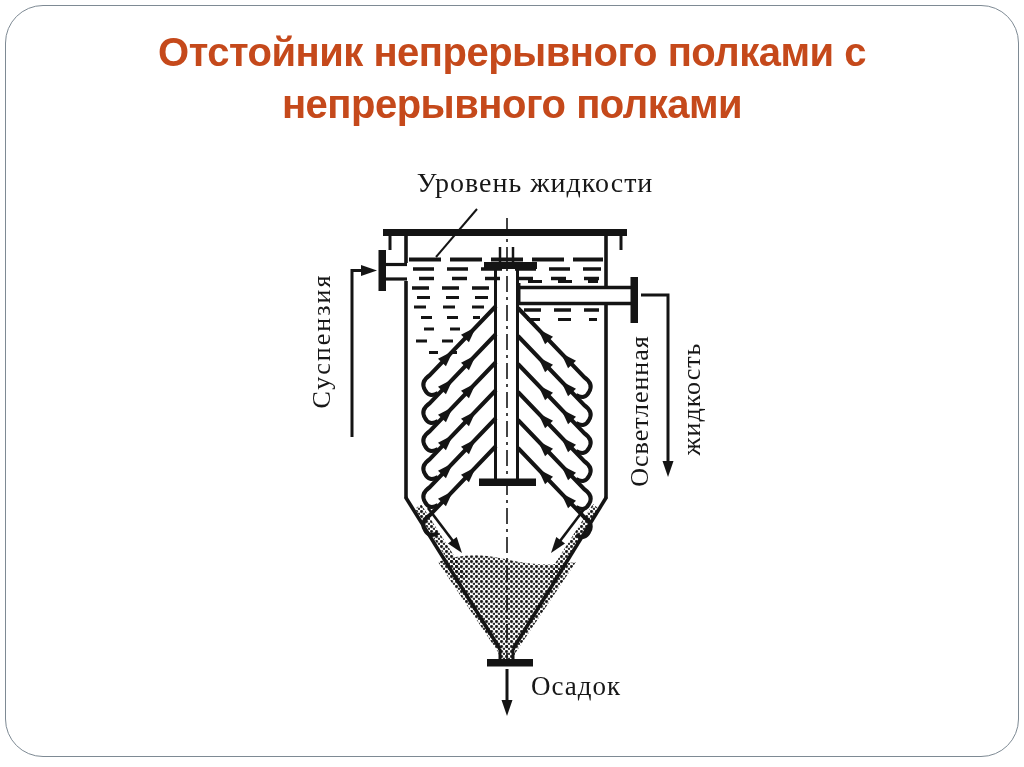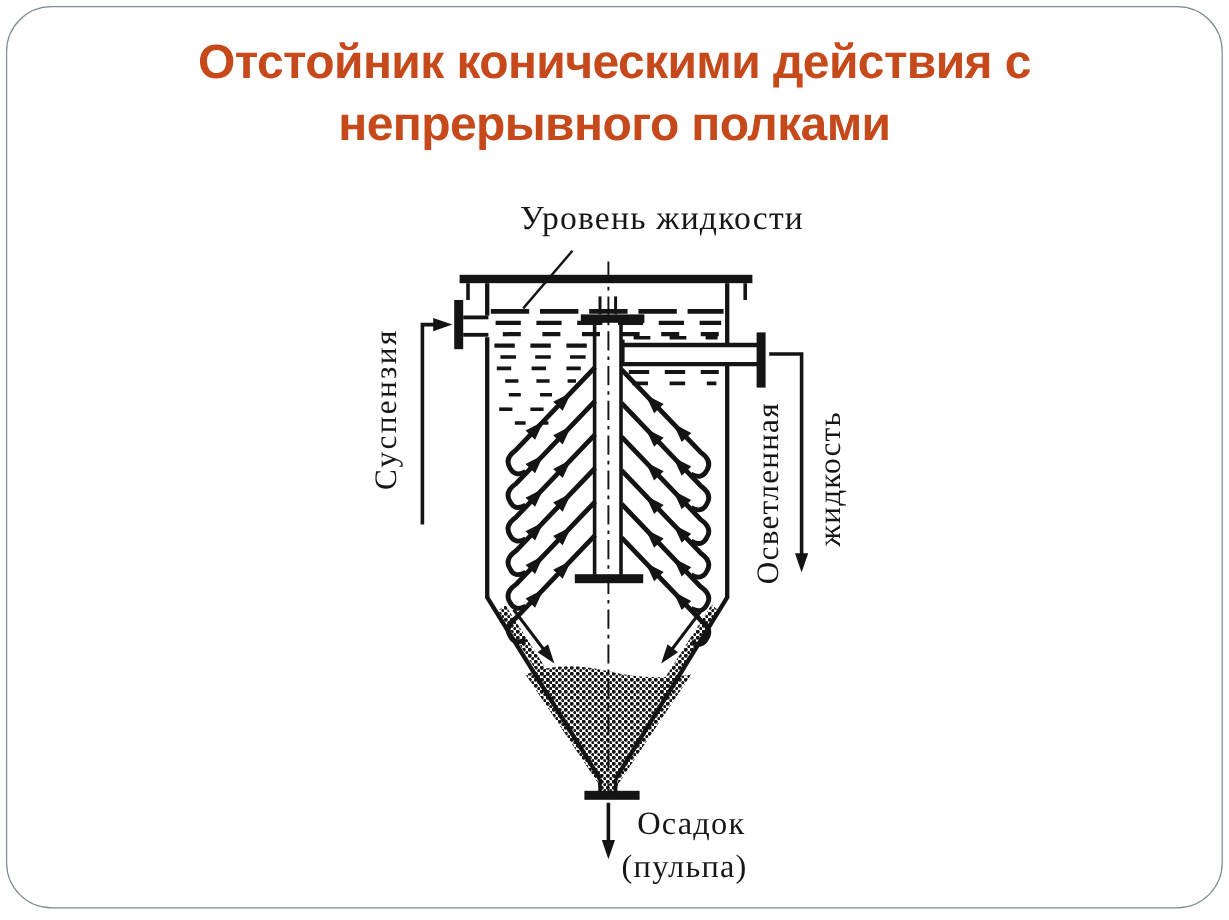--- a/index.html
+++ b/index.html
@@ -4,46 +4,45 @@
 <style>
   html,body{margin:0;padding:0;background:#fff;}
   .stage{position:relative;width:1024px;height:767px;background:#ffffff;overflow:hidden;
          font-family:"Liberation Serif",serif;color:#141414;}
   .slide-border{position:absolute;left:5px;top:5px;width:1012px;height:750px;
                 border:1.5px solid #7e8a94;border-radius:38px;}
   .title{position:absolute;left:0;top:26px;width:1024px;text-align:center;
          font-family:"Liberation Sans",sans-serif;font-weight:bold;font-size:40px;
          line-height:52px;color:#c5491b;letter-spacing:-0.5px;}
   .lbl{position:absolute;white-space:nowrap;color:#171717;}
-  .lbl-liquid{left:400px;top:167px;width:270px;text-align:right;font-size:28px;letter-spacing:1px;}
+  .lbl-liquid{left:400px;top:167px;width:270px;text-align:center;font-size:28px;letter-spacing:1px;}
   .vlabel{position:absolute;height:30px;line-height:30px;text-align:center;transform:rotate(-90deg);}
   .lbl-susp{left:232px;top:326px;width:180px;font-size:26px;letter-spacing:2px;}
   .lbl-clar1{left:540px;top:396px;width:200px;font-size:26px;letter-spacing:1px;}
   .lbl-clar2{left:592px;top:384px;width:200px;font-size:26px;letter-spacing:1px;}
   .lbl-osadok{left:531px;top:671px;font-size:27px;letter-spacing:1px;}
   .lbl-pulpa{left:518px;top:707px;font-size:27px;letter-spacing:1px;}
   svg.draw{position:absolute;left:0;top:0;}
 </style>
 </head>
 <body>
 
 <div class="stage">
   <div class="slide-border"></div>
 
   <div class="title">
-    <div>Отстойник коническими действия с</div>
+    <div>Отстойник непрерывного полками с</div>
     <div>непрерывного полками</div>
   </div>
 
   <div class="lbl lbl-liquid">Уровень жидкости</div>
   <div class="lbl vlabel lbl-susp">Суспензия</div>
   <div class="lbl vlabel lbl-clar1">Осветленная</div>
   <div class="lbl vlabel lbl-clar2">жидкость</div>
   <div class="lbl lbl-osadok">Осадок</div>
-  <div class="lbl lbl-pulpa">(пульпа)</div>
 
   <svg class="draw" width="1024" height="767" viewBox="0 0 1024 767" fill="none" stroke="#141414" stroke-linecap="butt">
     <defs>
       <path id="ah" d="M0,0 L-16,5.5 L-16,-5.5 Z" fill="#141414" stroke="none"></path>
       <pattern id="dots" width="5" height="5" patternUnits="userSpaceOnUse">
         <circle cx="1.5" cy="1.5" r="1.15" fill="#141414"></circle>
         <circle cx="4" cy="3.8" r="0.8" fill="#141414"></circle>
       </pattern>
     </defs>
 

